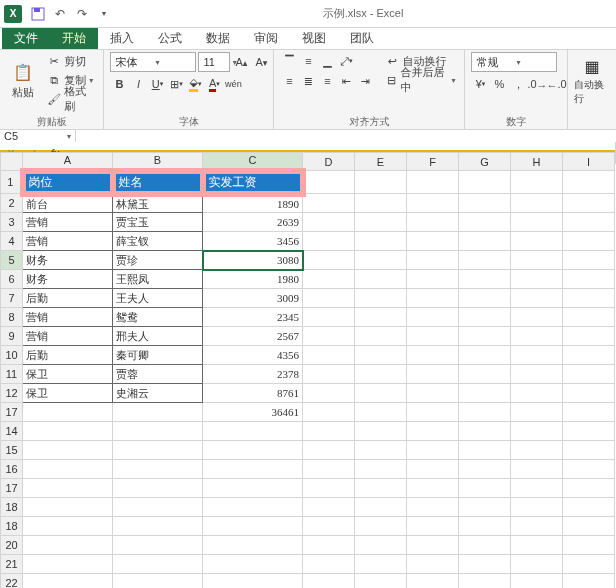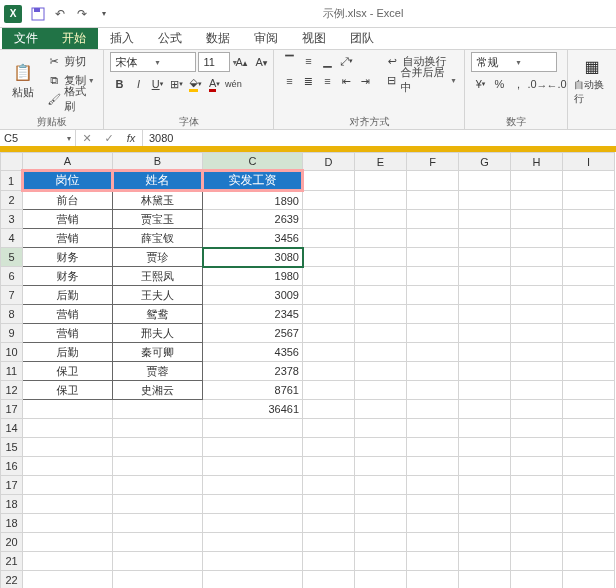--- a/index.html
+++ b/index.html
@@ -35,39 +35,39 @@
 .combo { height: 20px; border: 1px solid #ababab; background: #fff; display: flex; align-items: center; padding: 0 2px 0 4px; font-size: 11px; gap: 16px; }
 .combo .dd { margin-left: 2px; color: #666; font-size: 8px; }
 .mini-btn { width: 18px; height: 18px; border: 1px solid transparent; display: flex; align-items: center; justify-content: center; cursor: pointer; font-size: 11px; color: #444; }
 .font-col { display: flex; flex-direction: column; gap: 3px; }
 .font-row { display: flex; gap: 1px; }
 
 .align-grid { display: flex; flex-direction: column; gap: 2px; }
 .align-row { display: flex; gap: 1px; }
 
 
-.formula-bar { height: 22px; background: #fff; border-bottom: 6px solid #eab308; display: flex; align-items: stretch; }
+.formula-bar { height: 22px; background: #fff; border-bottom: 2px solid #eab308; display: flex; align-items: stretch; flex-direction: column; }
 .name-box { width: 76px; border-right: 1px solid #d4d4d4; display: flex; align-items: center; padding: 0 4px; font-size: 11px; }
 .name-box .dd { margin-left: auto; color: #666; font-size: 8px; }
 .fx-btns { display: flex; align-items: center; gap: 0; border-right: 1px solid #d4d4d4; }
 .fx-btn { width: 22px; height: 22px; display: flex; align-items: center; justify-content: center; color: #888; cursor: pointer; font-size: 11px; }
 .fx-btn.fx { font-style: italic; color: #444; }
 .formula-input { flex: 1; display: flex; align-items: center; padding: 0 6px; font-size: 11px; }
 
 
 .grid-wrap { position: relative; overflow: hidden; height: 436px; }
 .grid { border-collapse: collapse; table-layout: fixed; }
 .grid th, .grid td { border: 1px solid #d4d4d4; font-size: 11px; font-weight: normal; }
 .grid .colhdr { background: #f0f0f0; height: 18px; text-align: center; color: #333; }
 .grid .rowhdr { background: #f0f0f0; width: 22px; text-align: center; color: #333; }
 .grid .corner { background: #f0f0f0; width: 22px; height: 18px; }
 .grid td.cell { height: 19px; padding: 0 3px; background: #fff; }
-.grid td.cell.header-cell { background: #1f78c8; color: #fff; text-align: center; border: 3px solid #fca5a5; font-size: 12px; }
-.grid td.cell.data-a, .grid td.cell.data-b { border: 1px solid #666; text-align: center; }
-.grid td.cell.data-c { text-align: right; }
+.grid td.cell.header-cell { background: #1f78c8; color: #fff; text-align: left; border: 6px solid #fca5a5; font-size: 12px; }
+.grid td.cell.data-a, .grid td.cell.data-b { border: 1px solid #666; text-align: left; }
+.grid td.cell.data-c { text-align: right; font-family: Liberation Serif, serif; }
 .grid .colhdr.sel, .grid .rowhdr.sel { background: #d3e4d3; }
 .grid td.cell.selected { outline: 2px solid #217346; outline-offset: -1px; }
 
 .col-A { width: 90px; } .col-B { width: 90px; } .col-C { width: 100px; }
 .col-D, .col-E, .col-F, .col-G, .col-H, .col-I { width: 52px; }
 </style>
 </head>
 <body>
 
 <div class="titlebar">

